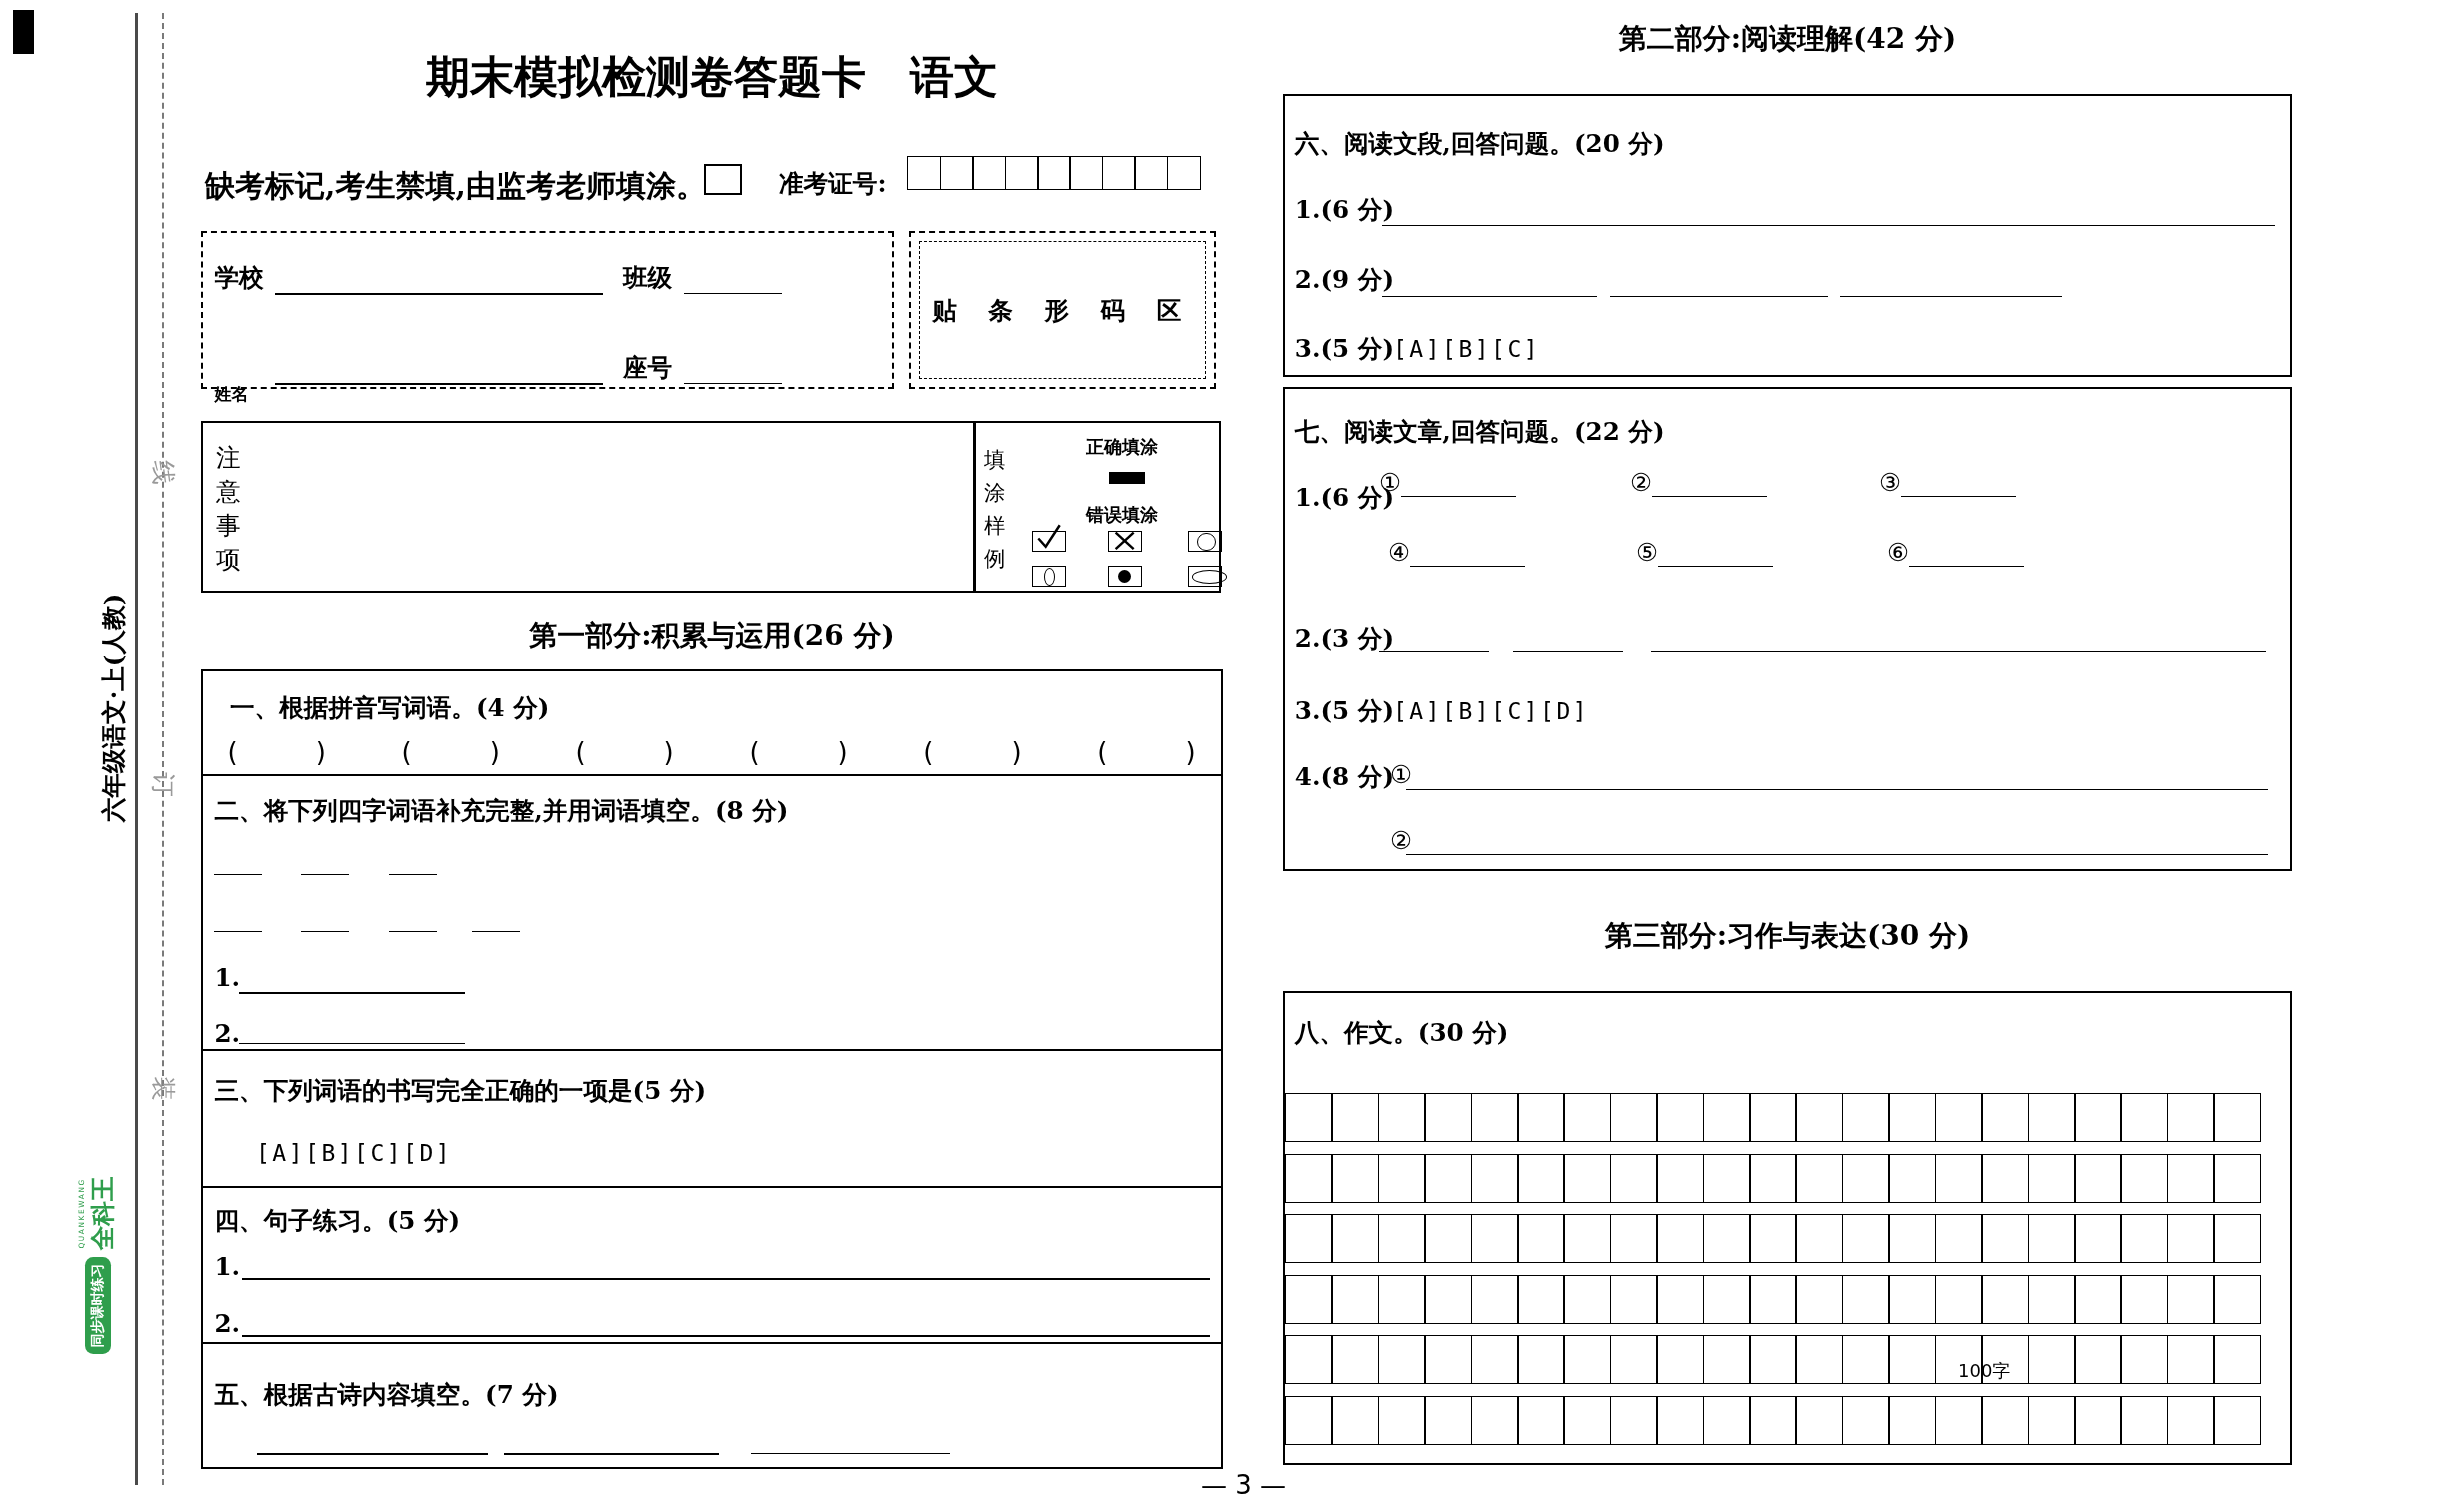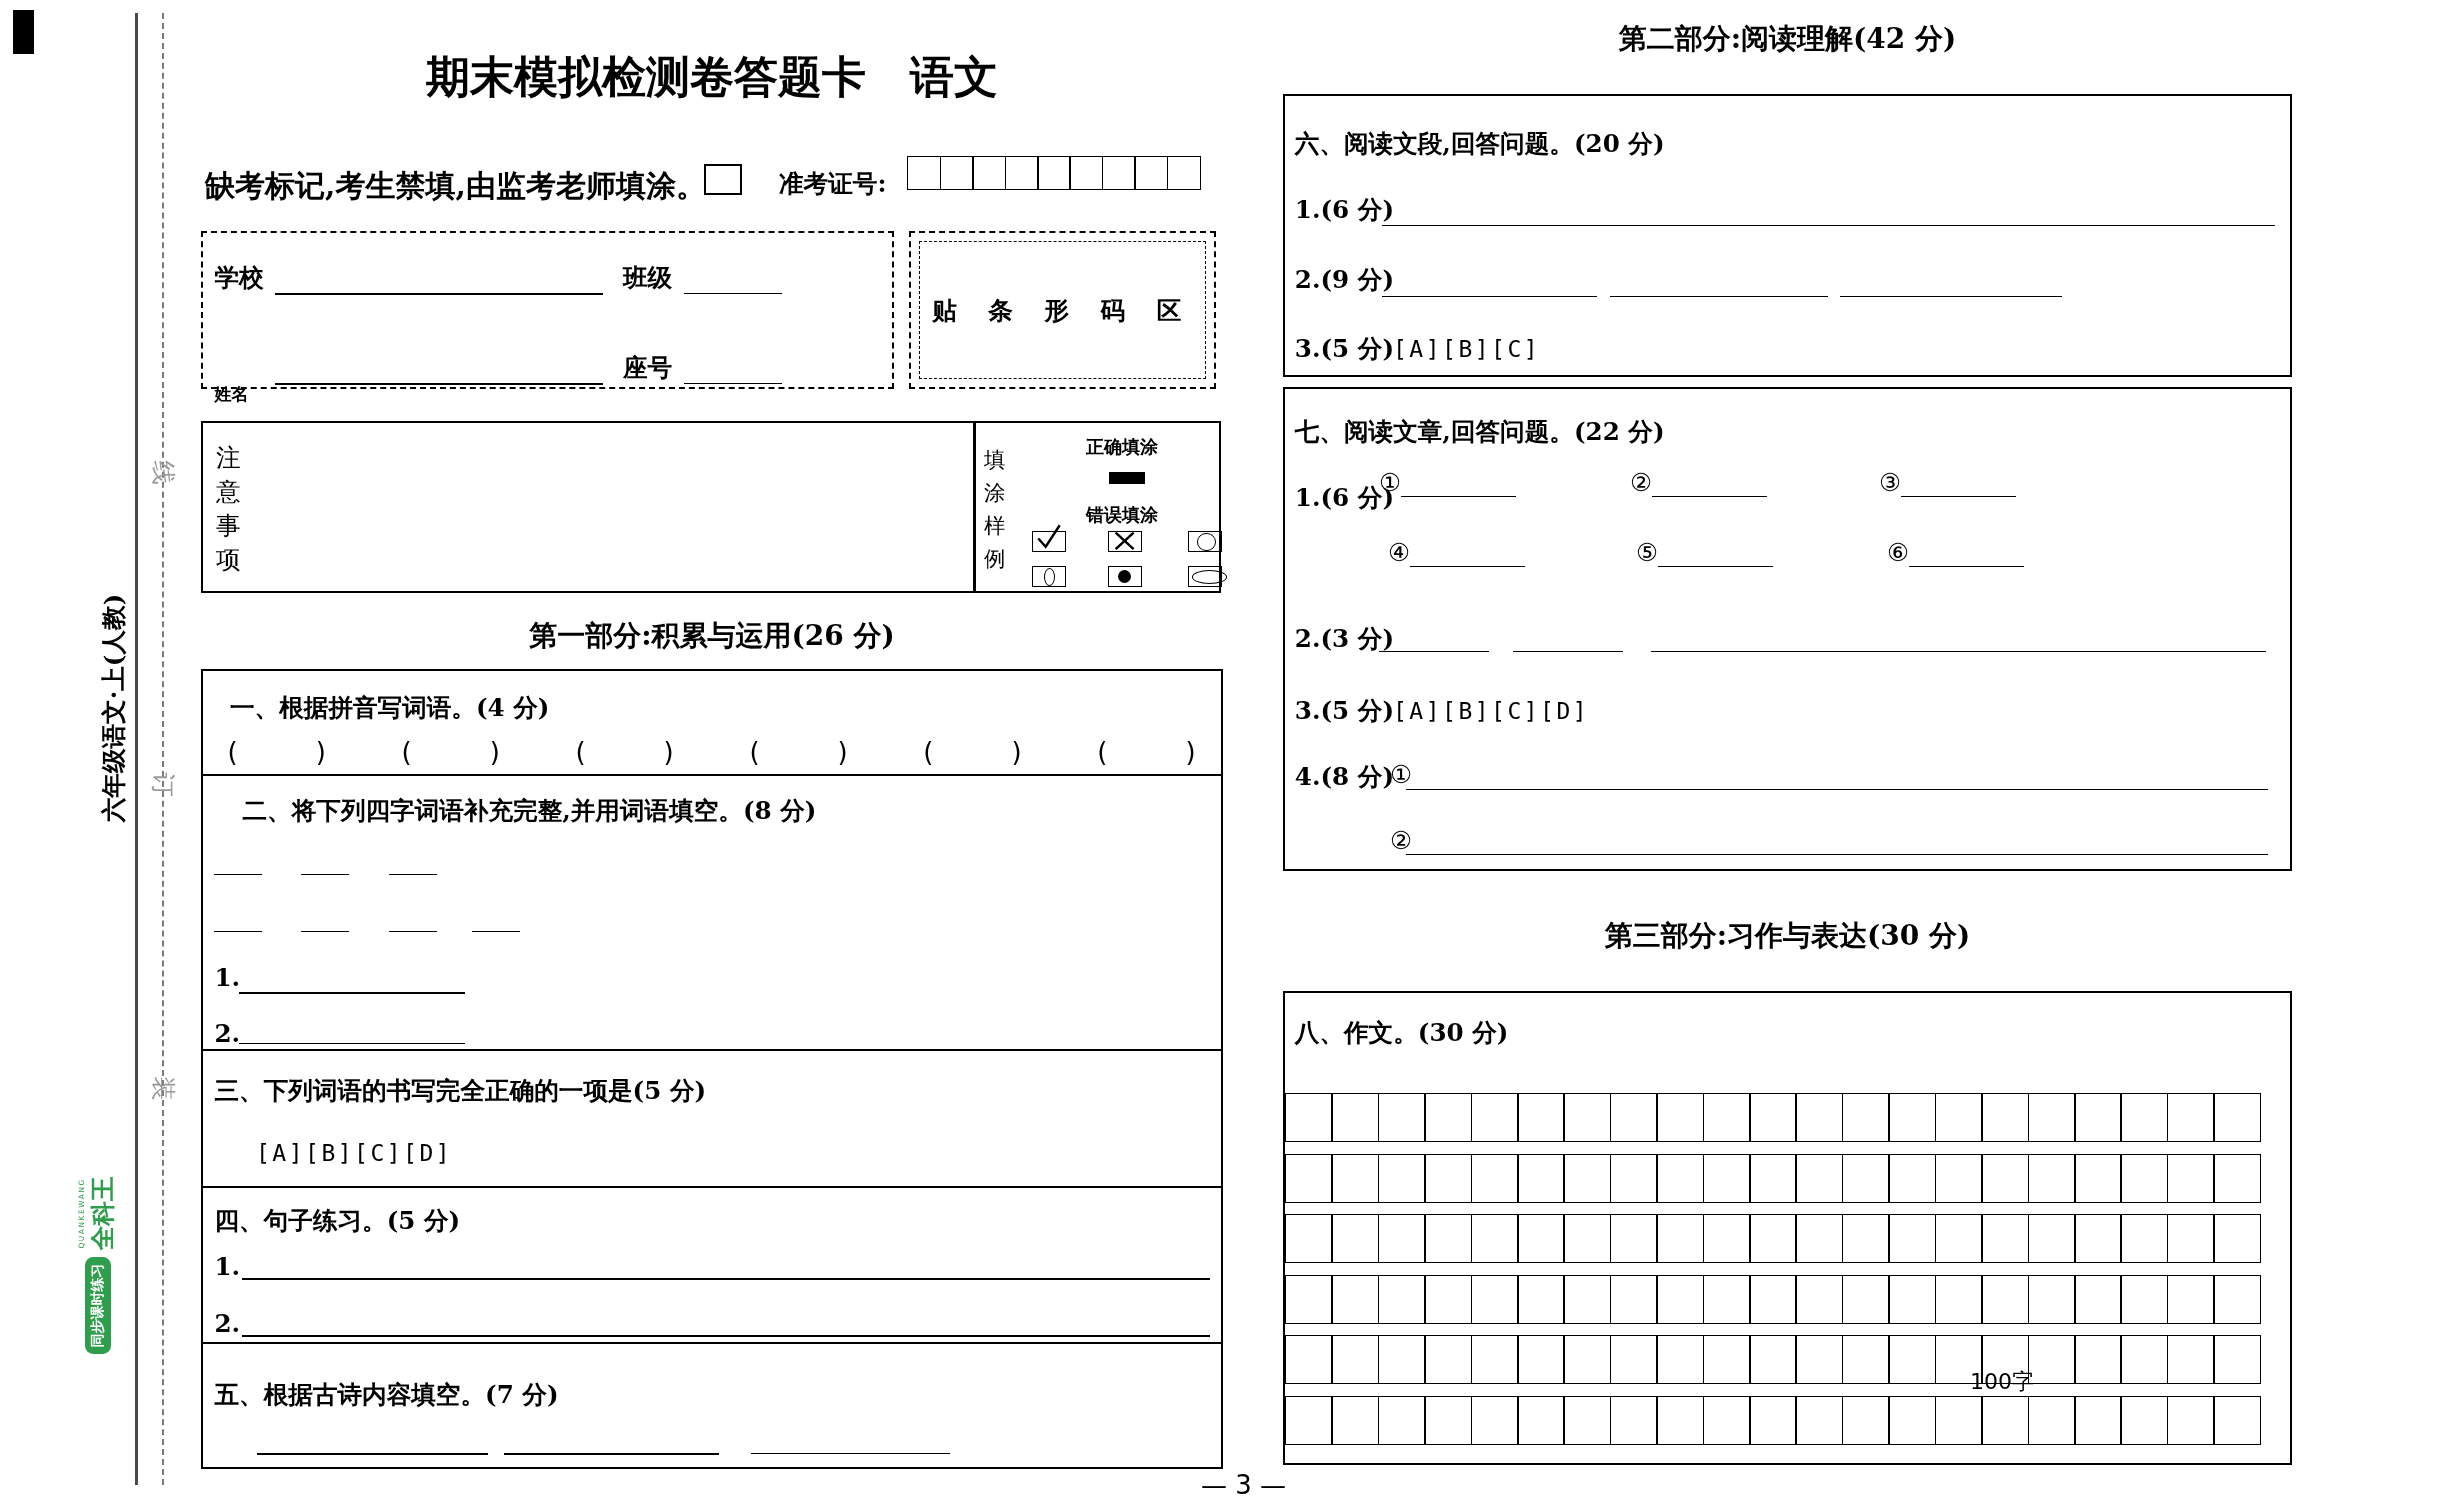--- a/index.html
+++ b/index.html
@@ -125,21 +125,21 @@
         <div class="paren">(　　　)</div>
         <div class="paren">(　　　)</div>
         <div class="paren">(　　　)</div>
         <div class="paren">(　　　)</div>
         <div class="paren">(　　　)</div>
         <div class="paren">(　　　)</div>
       </div>
   </div>
 
   <div class="abs box-solid" style="left:201px;top:774px;width:1022px;height:277px;">
-    <div class="abs sec-title" style="left:11.5px;top:18px;margin-left:28px;">二、将下列四字词语补充完整,并用词语填空。(8 分)</div>
+    <div class="abs sec-title" style="left:11.5px;top:18px;">二、将下列四字词语补充完整,并用词语填空。(8 分)</div>
     <span class="abs u2" style="left:10.7px;top:97px;width:48px;"></span>
     <span class="abs u2" style="left:98px;top:97px;width:48px;"></span>
     <span class="abs u2" style="left:186px;top:97px;width:48px;"></span>
     <span class="abs u2" style="left:10.7px;top:154px;width:48px;"></span>
     <span class="abs u2" style="left:98px;top:154px;width:48px;"></span>
     <span class="abs u2" style="left:186px;top:154px;width:48px;"></span>
     <span class="abs u2" style="left:269px;top:154px;width:48px;"></span>
     <span class="abs item-label" style="left:11.5px;top:187px;">1.</span>
     <span class="abs u" style="left:36px;top:215px;width:226px;"></span>
     <span class="abs item-label" style="left:11.5px;top:243px;">2.</span>
@@ -359,17 +359,17 @@
           <div class="comp-cell"></div>
           <div class="comp-cell"></div>
           <div class="comp-cell"></div>
           <div class="comp-cell"></div>
           <div class="comp-cell"></div>
           <div class="comp-cell"></div>
           <div class="comp-cell"></div>
           <div class="comp-cell"></div>
         </div>
       </div>
-    <div class="abs" style="left:673px;top:374px;font-size:22px;margin-left:12px;">100字</div>
+    <div class="abs" style="left:673px;top:366px;font-size:18px;">100字</div>
   </div>
 
 </div>
 
 
 </body></html>

